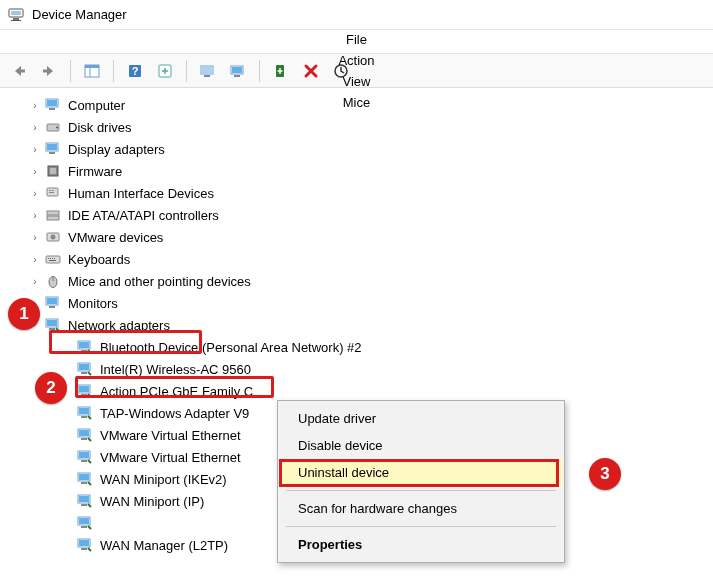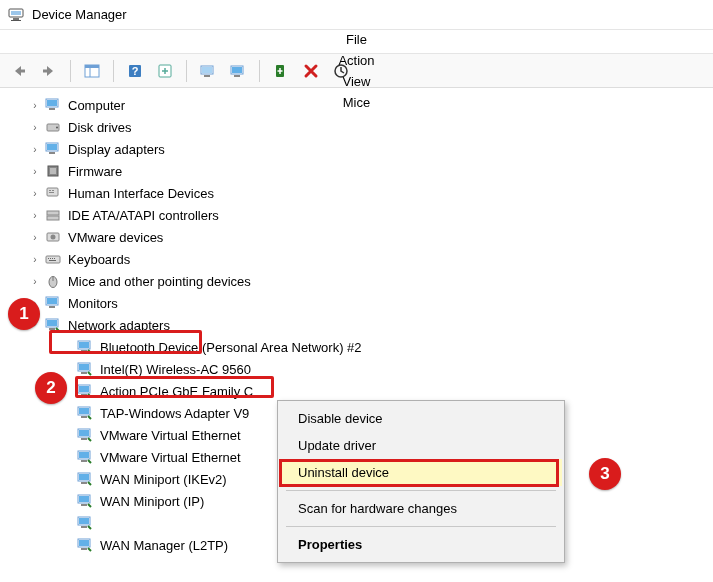--- a/index.html
+++ b/index.html
@@ -483,21 +483,21 @@
 </div>
 
 <div class="highlight-box" style="left:49px; top:330px; width:153px; height:24px;"></div>
 <div class="highlight-box" style="left:75px; top:376px; width:199px; height:22px;"></div>
 
 <div class="num-badge" style="left:8px; top:298px;">1</div>
 <div class="num-badge" style="left:35px; top:372px;">2</div>
 <div class="num-badge" style="left:589px; top:458px;">3</div>
 
 <div class="context-menu" style="left:277px; top:400px; width:288px;">
+  <div class="cm-item">Update driver</div>
   <div class="cm-item">Disable device</div>
-  <div class="cm-item">Update driver</div>
   <div class="cm-item sel">Uninstall device</div>
   <div class="cm-sep"></div>
   <div class="cm-item">Scan for hardware changes</div>
   <div class="cm-sep"></div>
   <div class="cm-item bold">Properties</div>
 </div>
 <div class="cm-highlight" style="left:279px; top:459px; width:280px; height:28px;"></div>
 
 </body></html>

